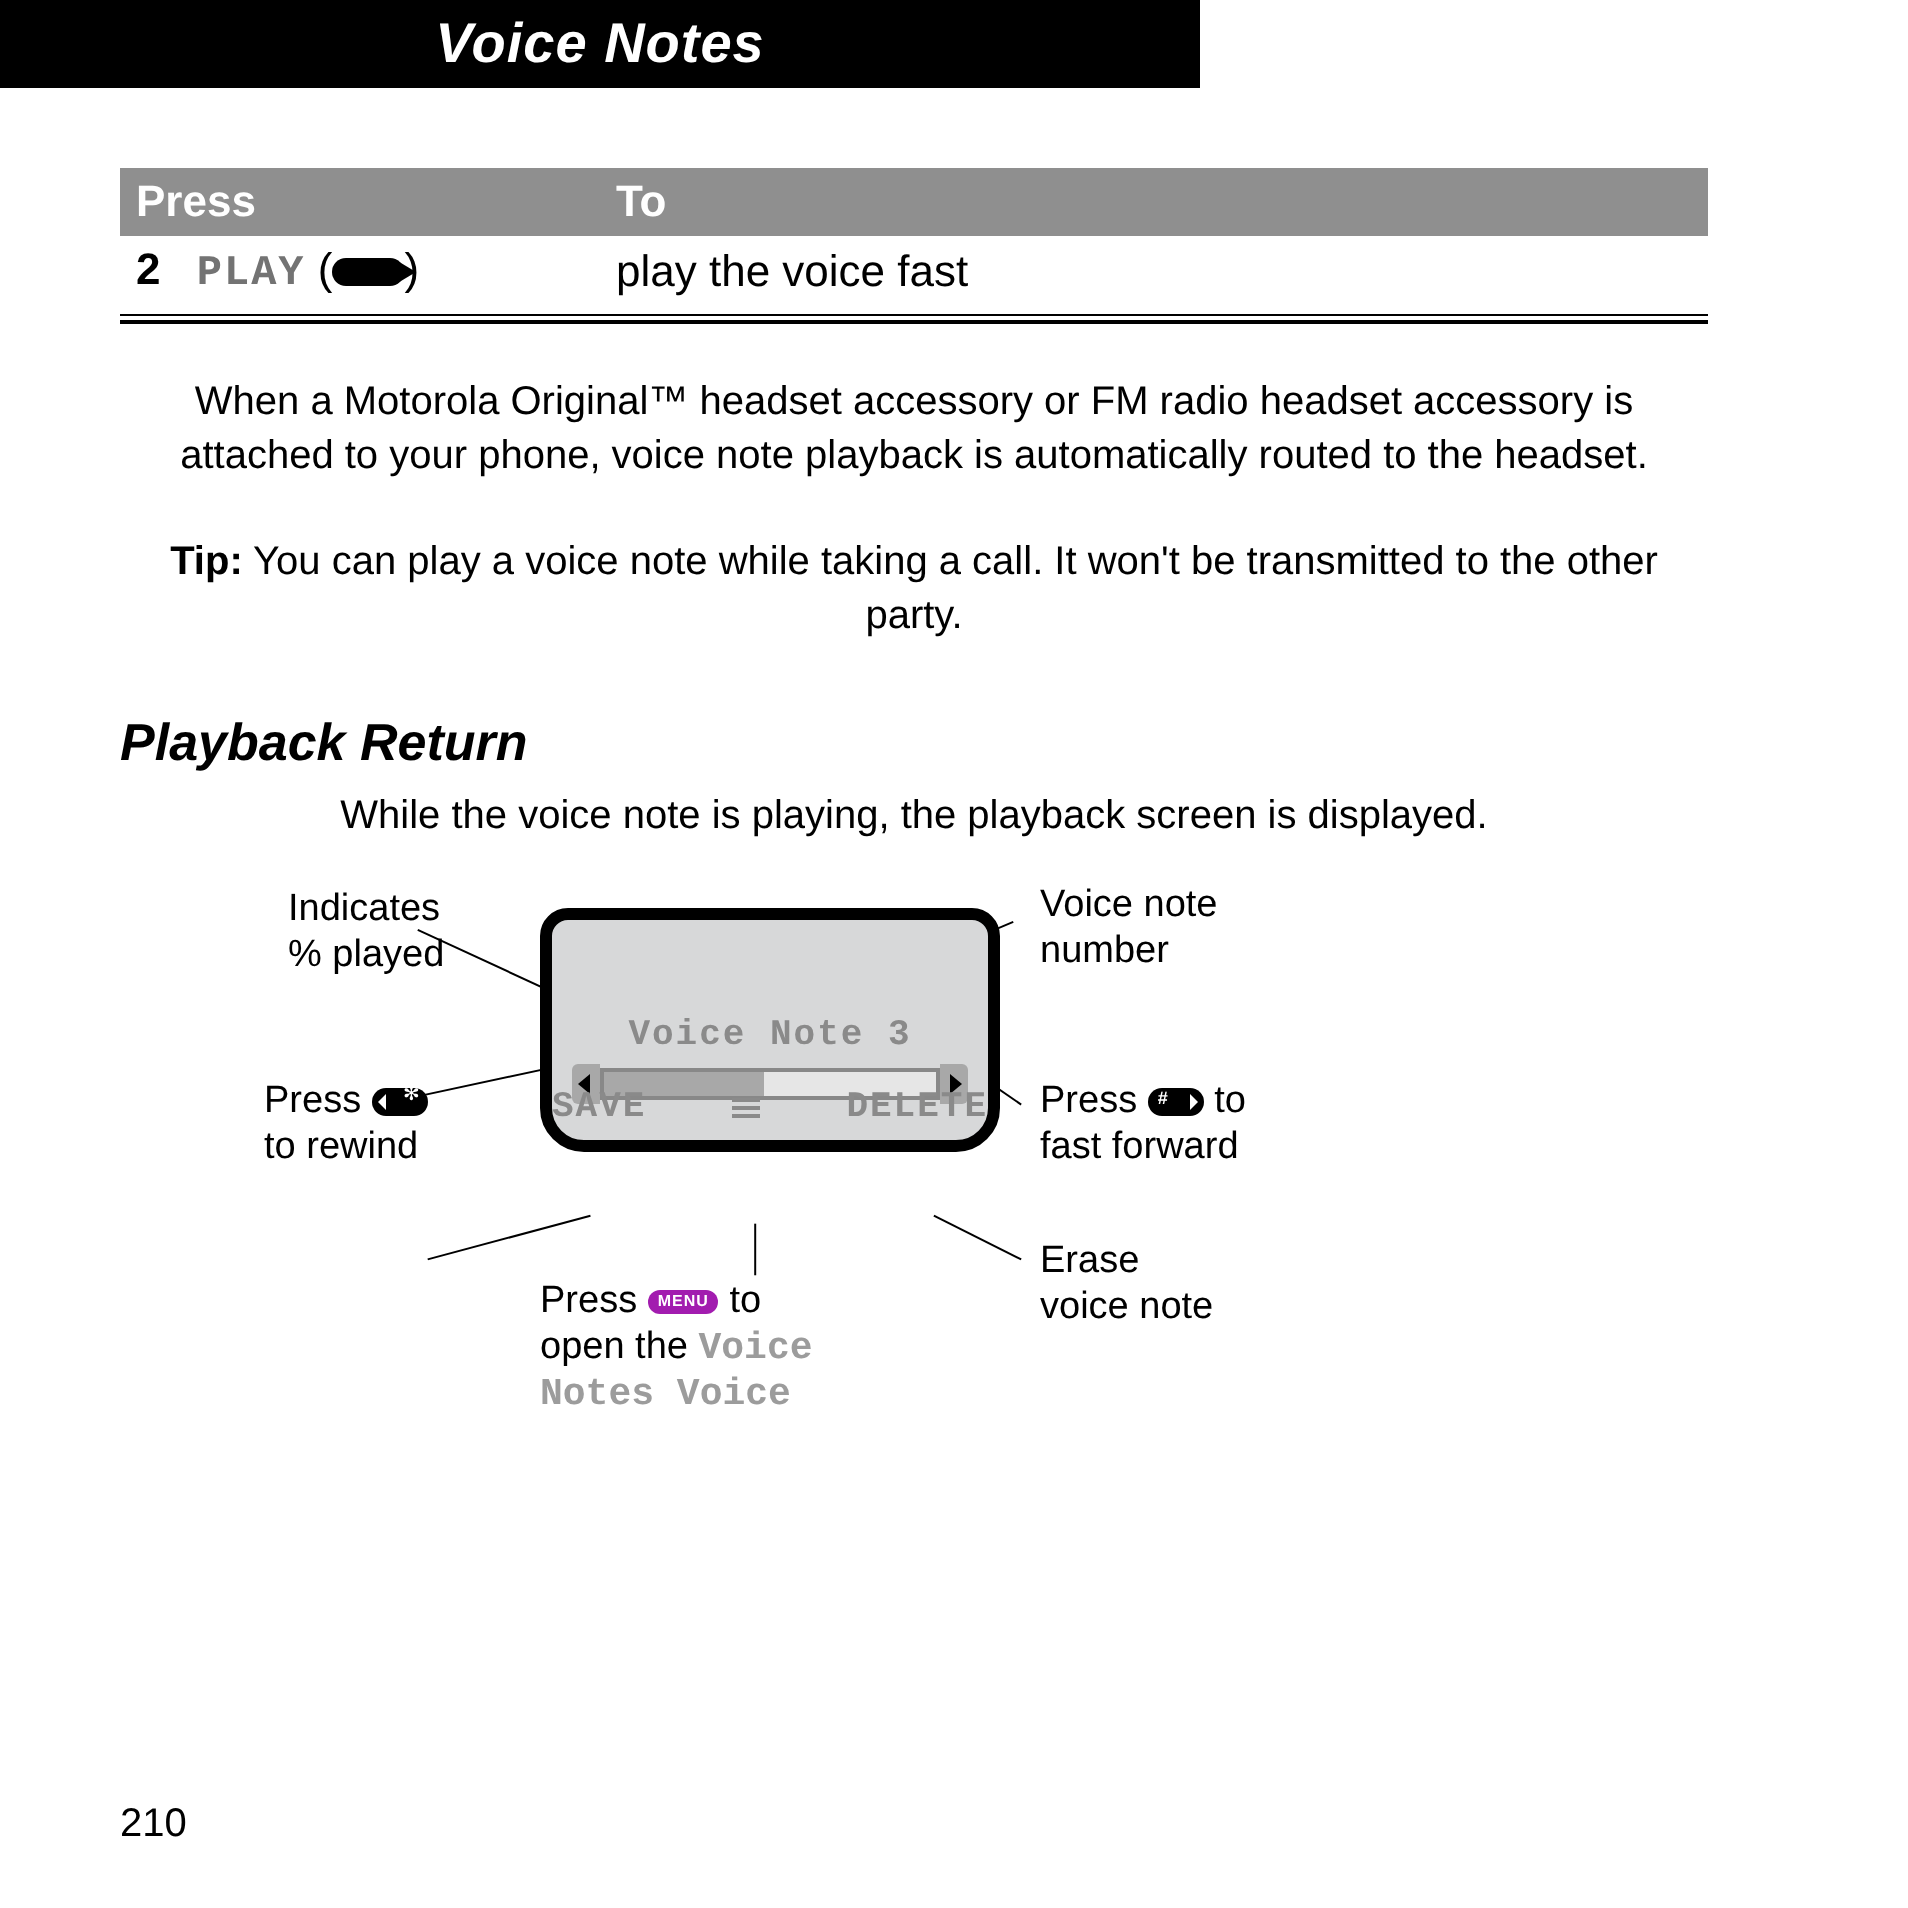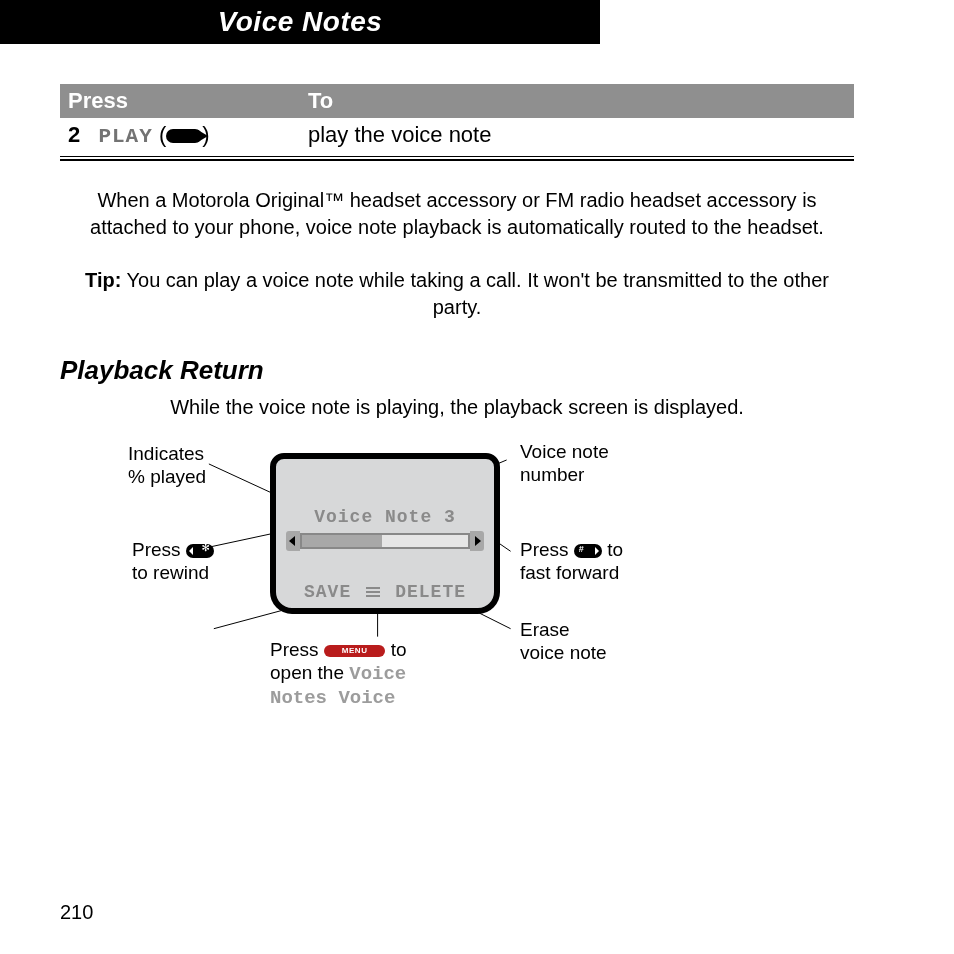--- a/index.html
+++ b/index.html
@@ -75,21 +75,21 @@
     margin: 34px 0 8px 0;
   }
   .diagram-wrap {
     position: relative;
     height: 300px;
     margin-top: 18px;
   }
   .phone-screen {
     position: absolute;
     left: 210px; top: 14px;
-    width: 230px; height: 161px;
+    width: 230px; height: 122px;
     border: 6px solid #000;
     border-radius: 14px 14px 22px 22px;
     background: #d7d8d9;
   }
   .phone-title {
     position:absolute; top:48px; left:0; right:0;
     text-align:center;
     font-family:"Courier New", monospace;
     font-weight:bold;
     color:#8a8a8a;
@@ -115,21 +115,21 @@
     content:""; position:absolute; left:3px; top:5px;
     border-right:6px solid #000; border-top:5px solid transparent; border-bottom:5px solid transparent;
   }
   .prog-right-btn::before {
     content:""; position:absolute; right:3px; top:5px;
     border-left:6px solid #000; border-top:5px solid transparent; border-bottom:5px solid transparent;
   }
   .softkeys {
     position:absolute; left:0; right:0; bottom:6px;
     display:flex; justify-content:space-between; align-items:center;
-    padding:0 28px;
+    padding:0 0;
     font-family:"Courier New", monospace;
     font-weight:bold; color:#8a8a8a; font-size:18px; letter-spacing:1px;
   }
   .menu-icon {
     width:14px; display:flex; flex-direction:column; gap:2px;
   }
   .menu-icon span { height:2px; background:#8a8a8a; display:block; }
   .callout {
     position:absolute;
     font-size:19px;
@@ -152,22 +152,22 @@
     content:"✻"; position:absolute; right:4px; top:-2px; color:#fff; font-size:10px;
   }
   .key-oval.right::after {
     content:""; position:absolute; right:3px; top:3px;
     border-left:4px solid #fff; border-top:4px solid transparent; border-bottom:4px solid transparent;
   }
   .key-oval.right::before {
     content:"#"; position:absolute; left:5px; top:0px; color:#fff; font-size:9px; font-weight:bold;
   }
   .key-menu {
-    display:inline-block; background:#b91c1c; color:#fff;
-    font-size:8px; padding:1px 18px; border-radius:7px;
+    display:inline-block; background:#a21caf; color:#fff;
+    font-size:8px; padding:1px 5px; border-radius:7px;
     vertical-align:middle; letter-spacing:0.5px; font-weight:bold;
   }
   svg.leads { position:absolute; inset:0; width:100%; height:100%; pointer-events:none; }
   svg.leads line { stroke:#000; stroke-width:1; }
   .pagenum {
     position:absolute; bottom:30px; left:60px;
     font-size:20px;
   }
 </style>
 </head>
@@ -181,21 +181,21 @@
         <tr>
       <th>Press</th>
       <th>To</th>
     </tr>
     <tr>
       <td>
         <span class="rownum">2</span>
         <span class="playlabel">PLAY</span>
         <span> (</span><span class="pill-icon"></span><span>)</span>
       </td>
-      <td>play the voice note</td>
+      <td>play the voice fast</td>
     </tr>
   </tbody>
     </table>
   <div class="hr-set"></div>
 
   <p class="para">When a Motorola Original™ headset accessory or FM radio headset accessory is attached to your phone, voice note playback is automatically routed to the headset.</p>
 
   <p class="para">
     <strong>Tip:</strong><span> You can play a voice note while taking a call. It won't be transmitted to the other party.</span>
   </p>
@@ -225,21 +225,21 @@
         <span>SAVE</span>
         <span class="menu-icon">
             <span></span>
             <span></span>
             <span></span>
           </span>
         <span>DELETE</span>
       </div>
     </div>
 
-    <div class="callout" style="left:68px; top:4px; white-space:pre;">Indicates
+    <div class="callout" style="left:84px; top:4px; white-space:pre;">Indicates
 % played</div>
     <div class="callout" style="left:460px; top:2px; white-space:pre;">Voice note
 number</div>
 
     <div class="callout" style="left:72px; top:100px;">
       <span>Press </span><span class="key-oval left"></span><span style="white-space:pre">
 to rewind</span>
     </div>
 
     <div class="callout" style="left:460px; top:100px;">

